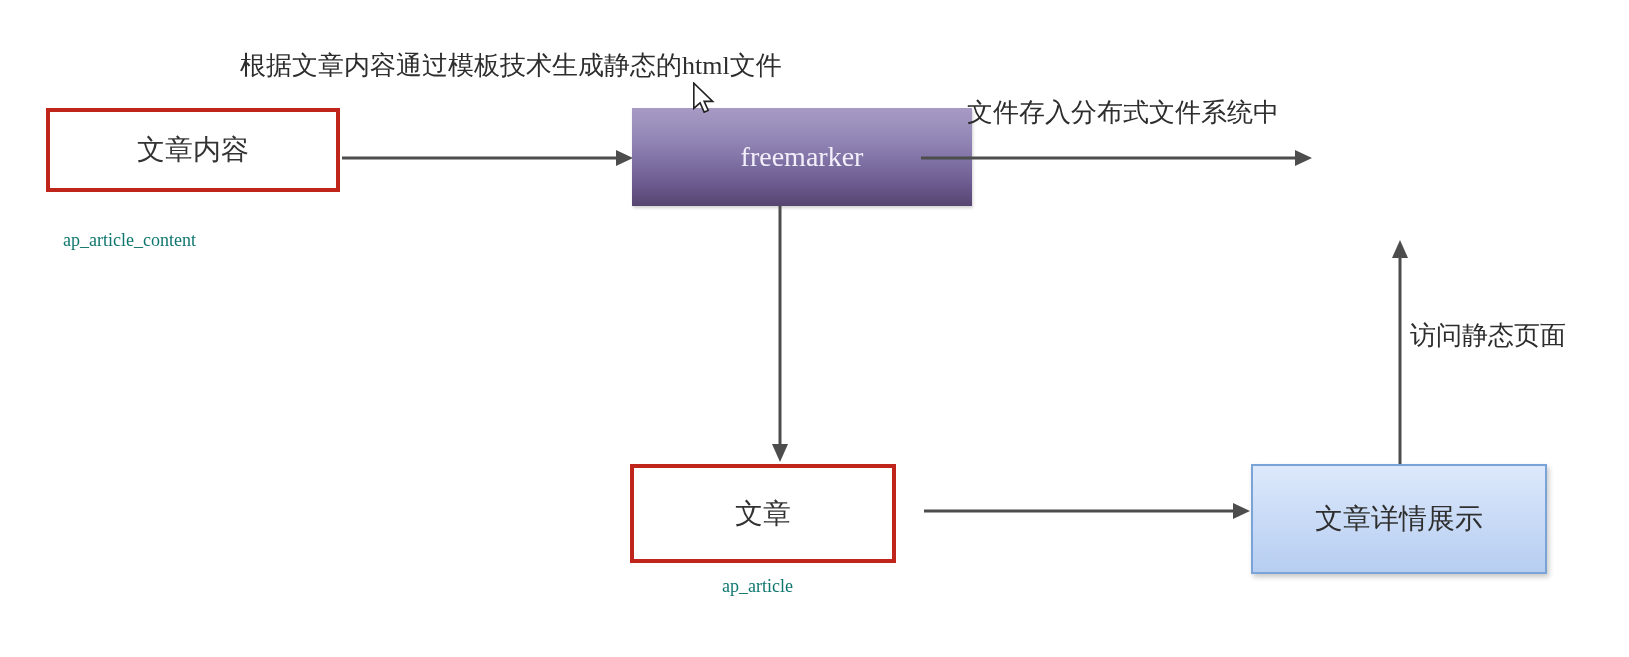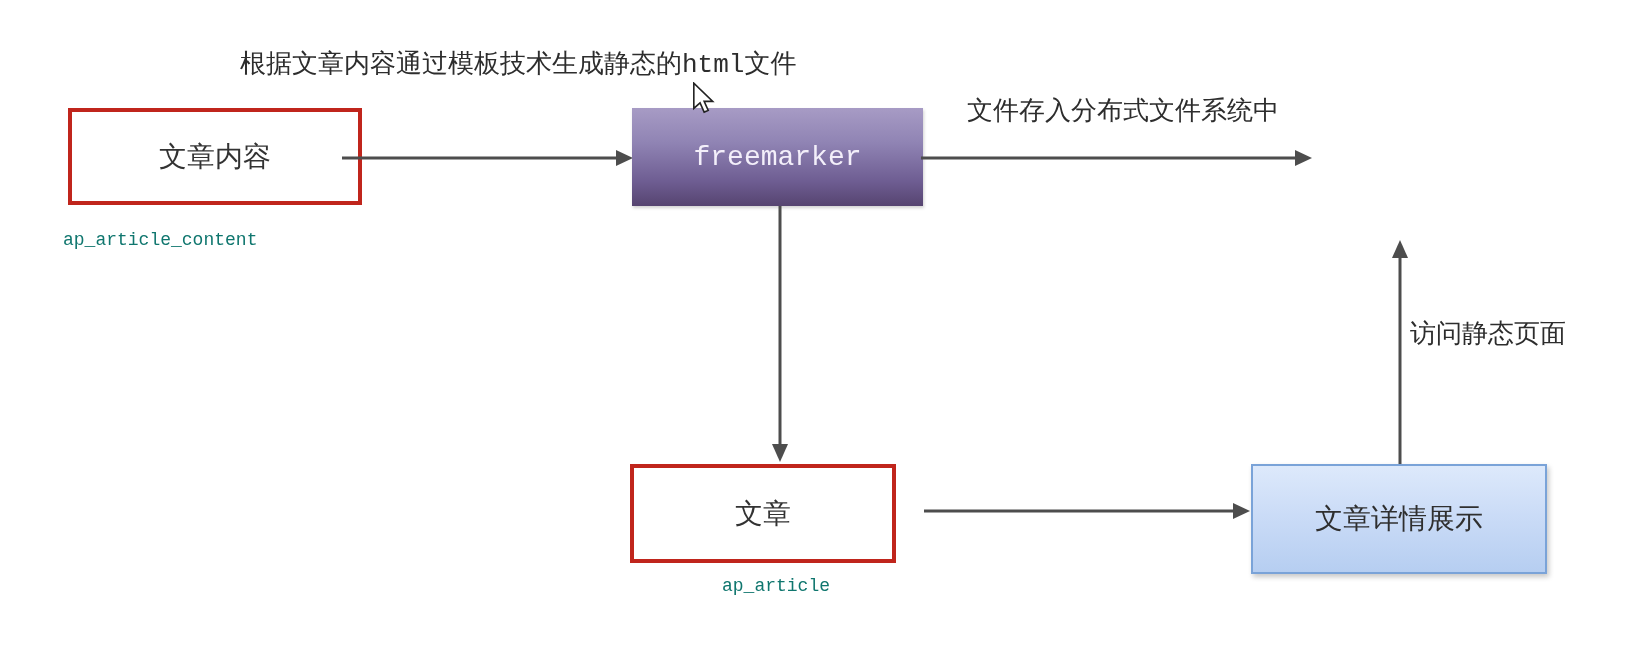--- a/index.html
+++ b/index.html
@@ -1,44 +1,44 @@
 <!DOCTYPE html>
 <html><head>
 <meta charset="utf-8">
 <style>
   html,body{margin:0;padding:0;background:#ffffff;}
   .stage{
     position:relative;
     width:1629px;height:657px;
     background:#ffffff;
-    font-family:Liberation Mono, monospace;
+    font-family:Liberation Serif, serif;
     overflow:hidden;
   }
   .caption{
     position:absolute;
     font-size:26px;
     color:#2d2d2d;
     white-space:nowrap;
     line-height:1.2;
   }
   .node{
     position:absolute;
     display:flex;align-items:center;justify-content:center;
     box-sizing:border-box;
     white-space:nowrap;
   }
   .red-box{
     background:#ffffff;
     border:4px solid #c0251c;
     font-size:28px;color:#333333;
   }
-  .box-a{left:46px;top:108px;width:294px;height:97px;margin-left:22px;}
+  .box-a{left:46px;top:108px;width:294px;height:84px;}
   .box-b{left:630px;top:464px;width:266px;height:99px;}
   .freemarker-box{
-    left:632px;top:108px;width:291px;height:98px;
+    left:632px;top:108px;width:340px;height:98px;
     background:linear-gradient(180deg,#a79bc5 0%,#9084b4 35%,#6e5d92 75%,#564470 100%);
     color:#f3effa;font-size:28px;
     box-shadow:1px 2px 3px rgba(0,0,0,0.18);
   }
   .minio-circle{
     left:1313px;top:76px;width:170px;height:161px;
     border-radius:50%;
     background:linear-gradient(180deg,#4f93da 0%,#3576bd 55%,#2a63a7 100%);
     border:2px solid #2a5b9b;
     box-shadow:0 4px 7px rgba(0,0,0,0.28), inset 0 3px 4px rgba(255,255,255,0.30);

